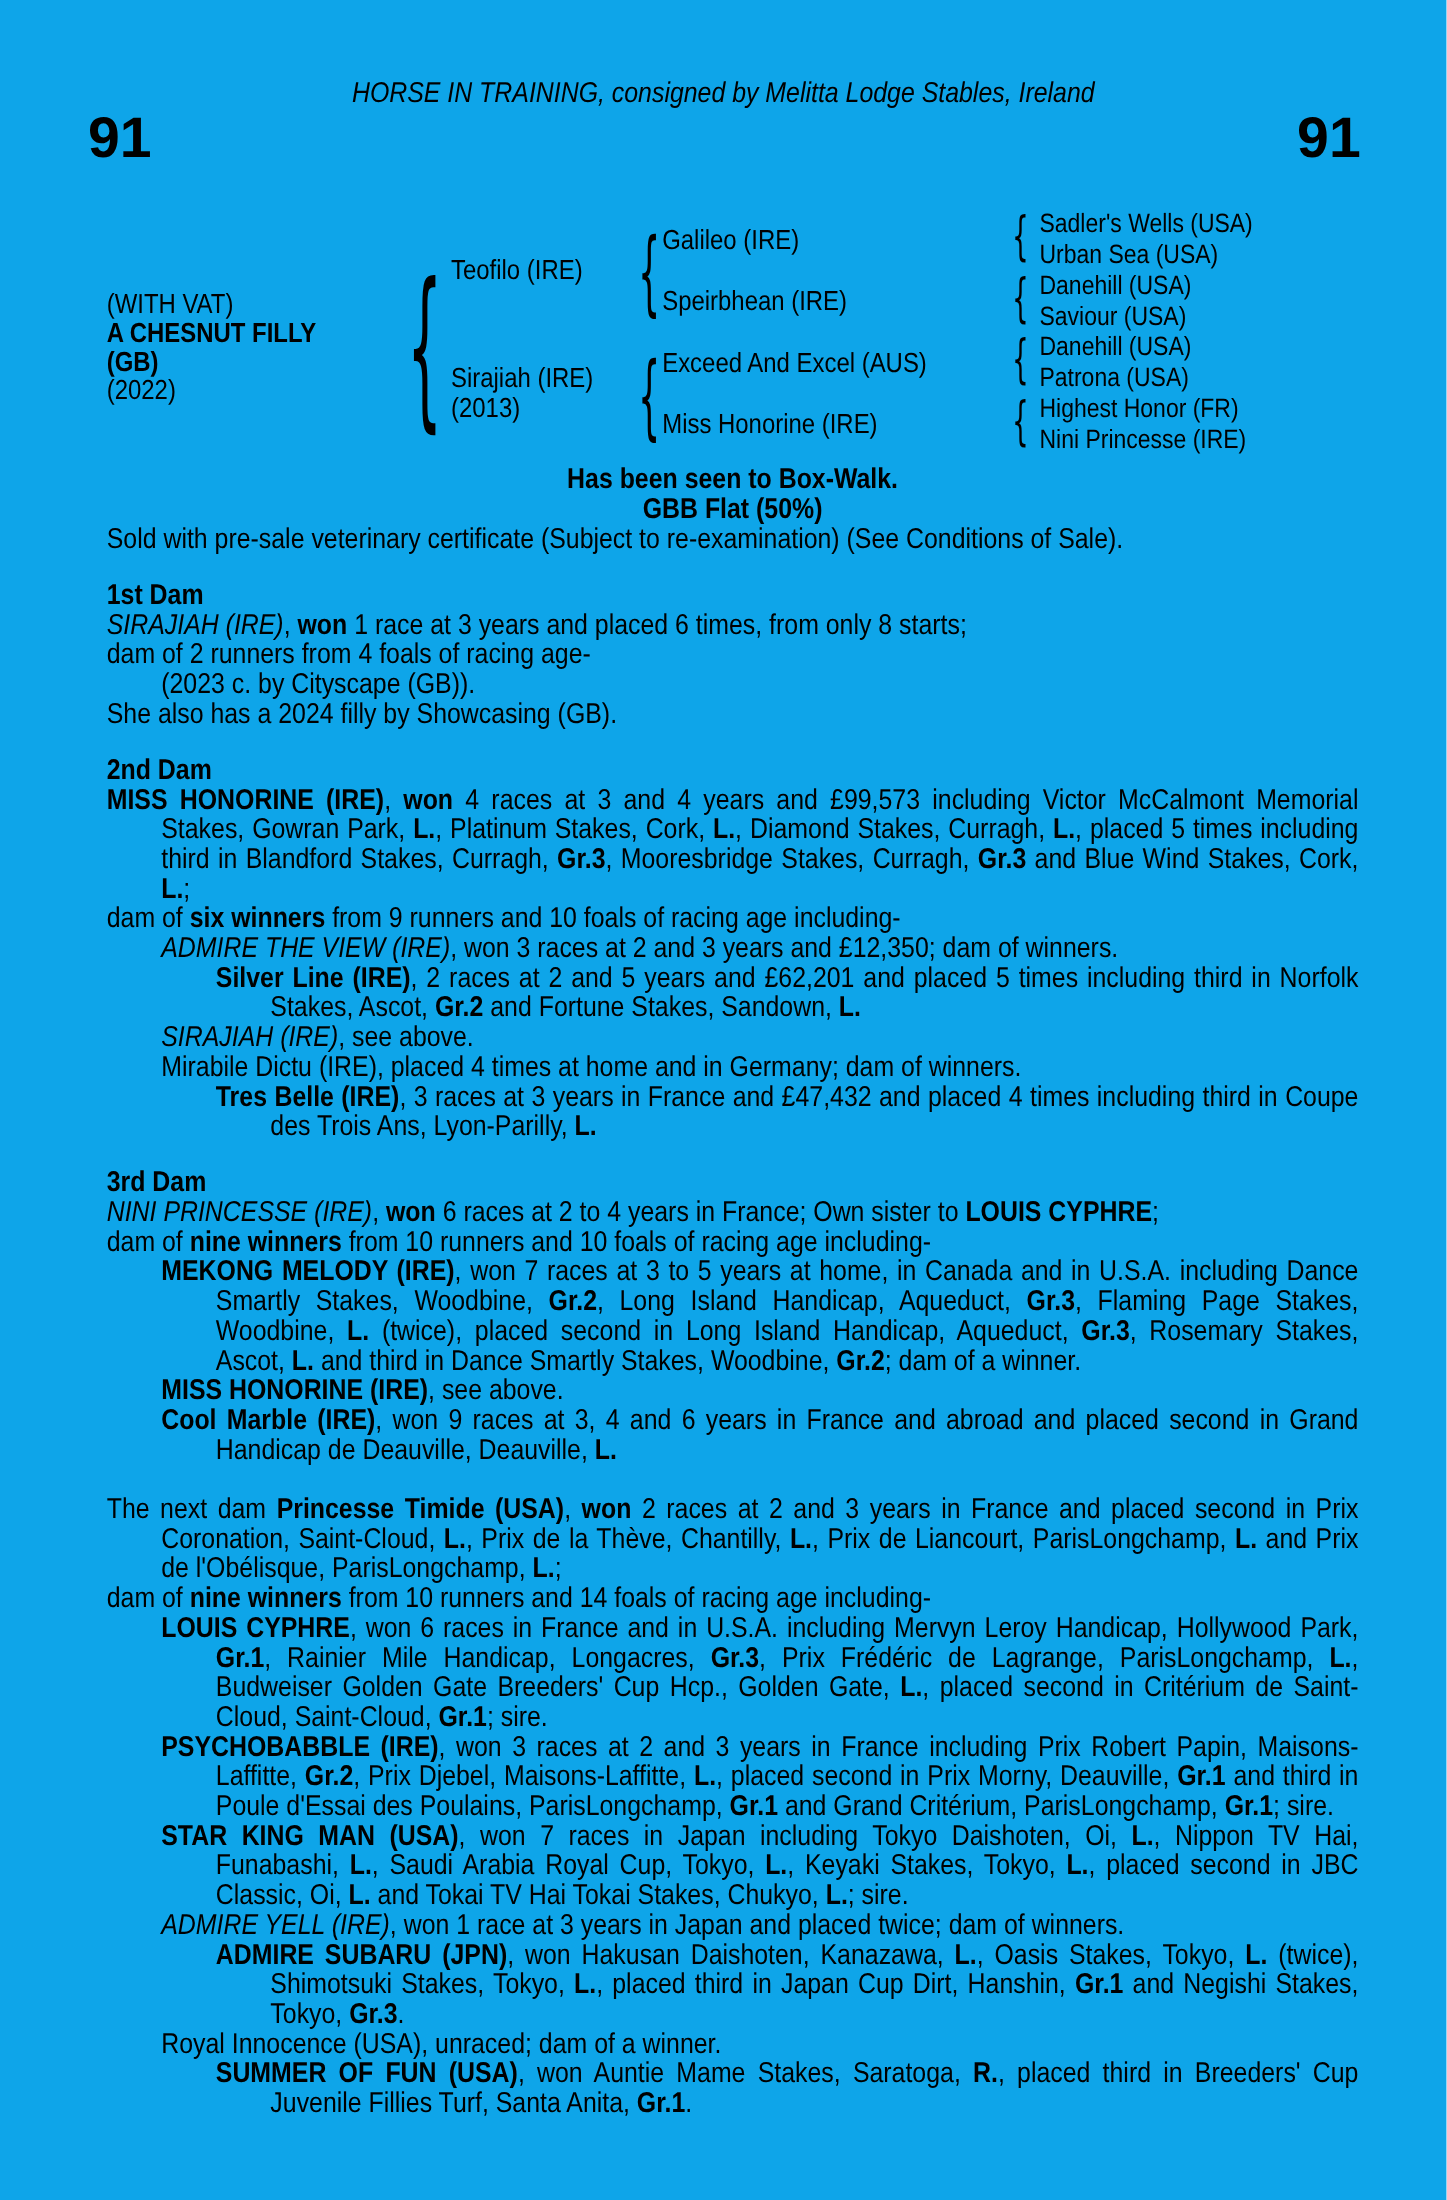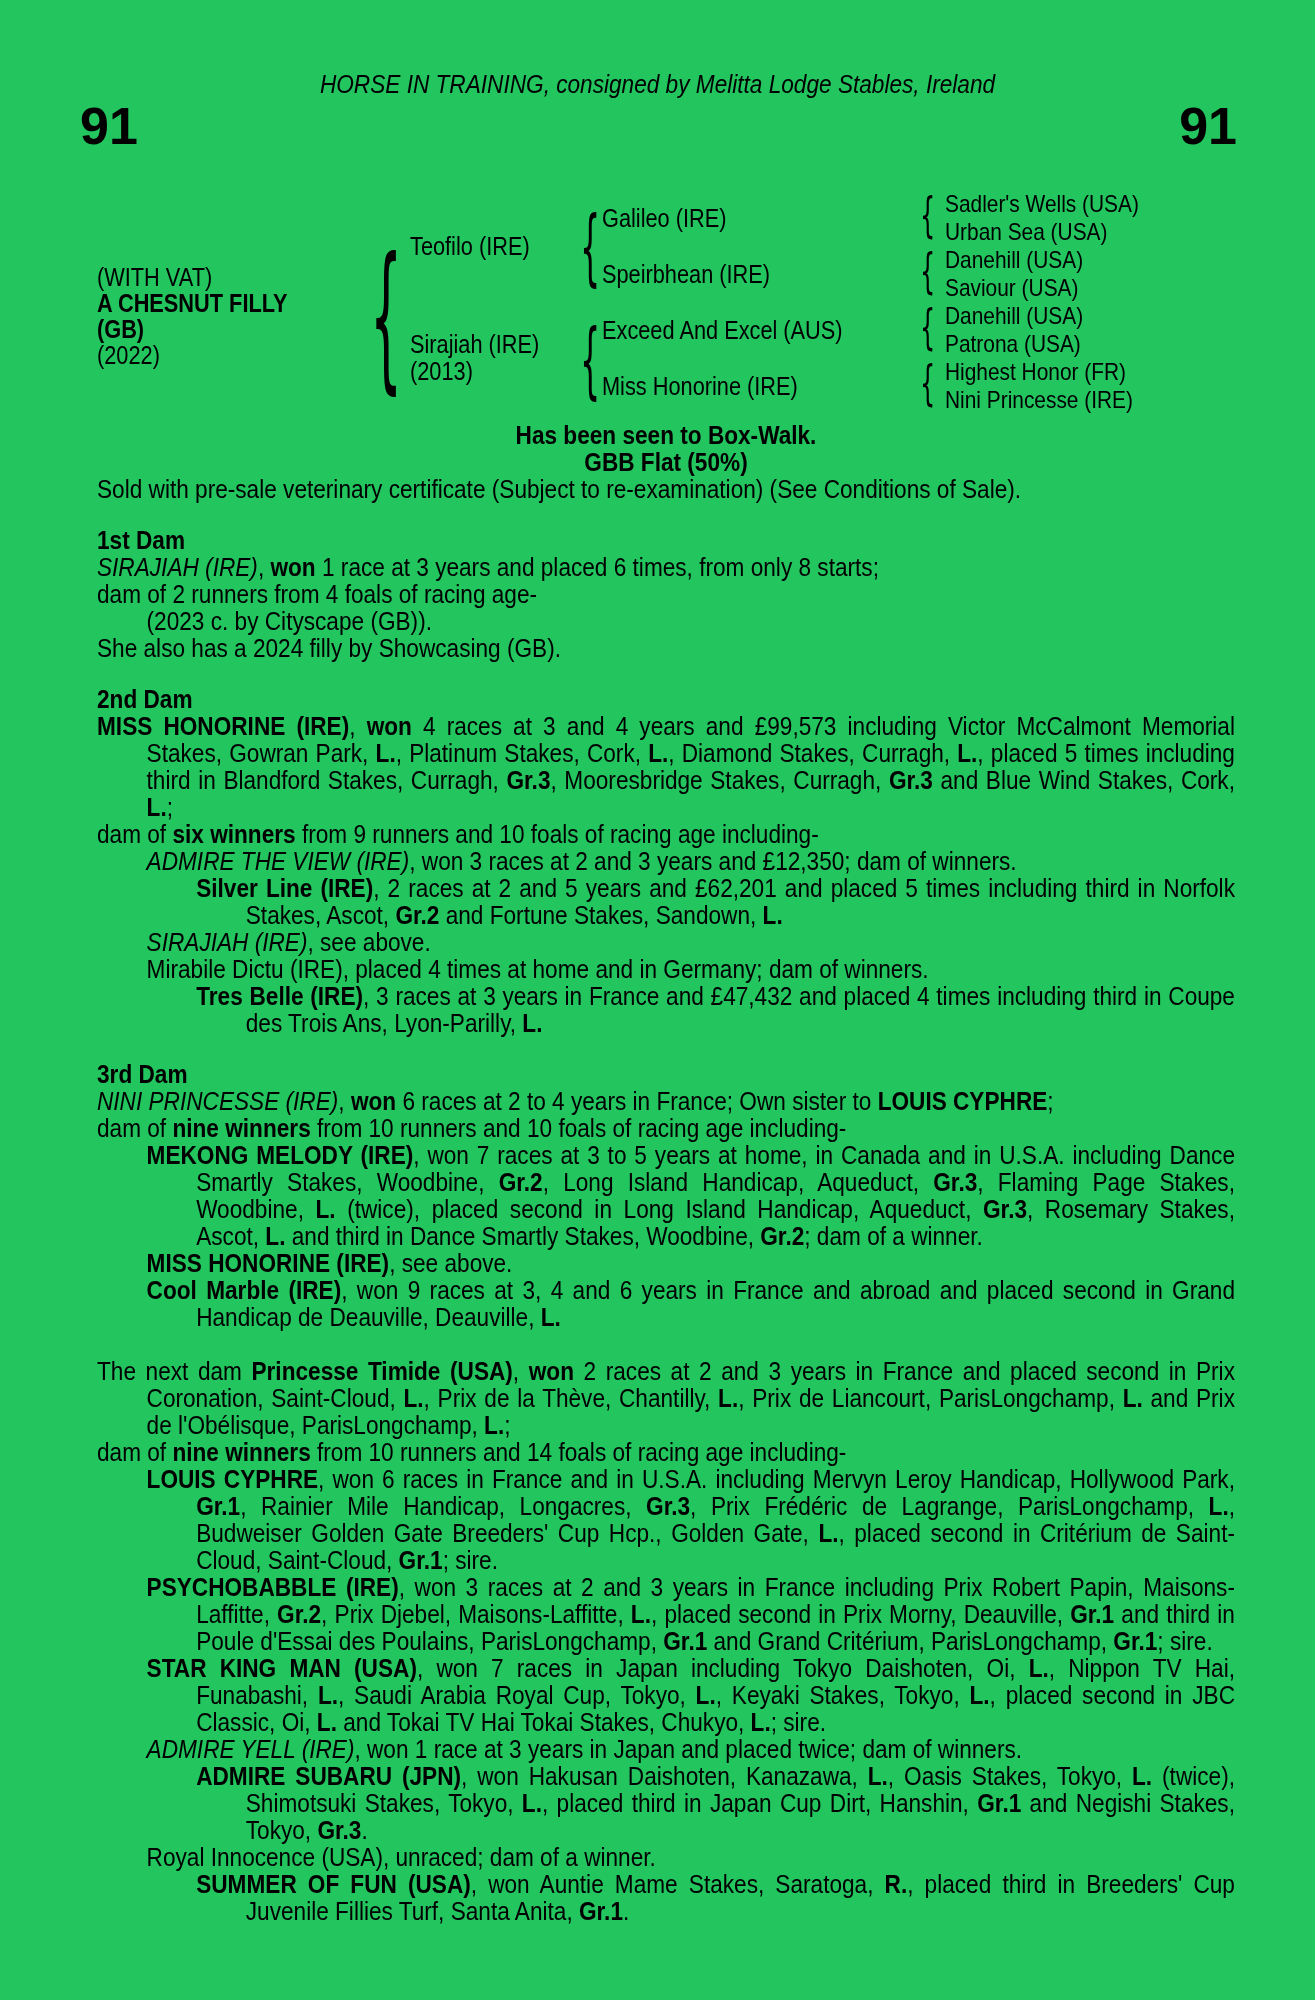--- a/index.html
+++ b/index.html
@@ -1,20 +1,20 @@
 <!DOCTYPE html>
 <html><head>
 <meta charset="utf-8">
 <style>
   html, body { margin: 0; padding: 0; background: #ffffff; }
   .page {
     position: relative;
     width: 1315px;
     height: 2000px;
-    background: #22c55e;
+    background: #0ea5e9;
     color: #000000;
     font-family: "Liberation Sans", "DejaVu Sans", sans-serif;
     overflow: hidden;
   }
   
   .consignor {
     padding-top: 70px;
     text-align: center;
     font-style: italic;
     font-size: 26px;

